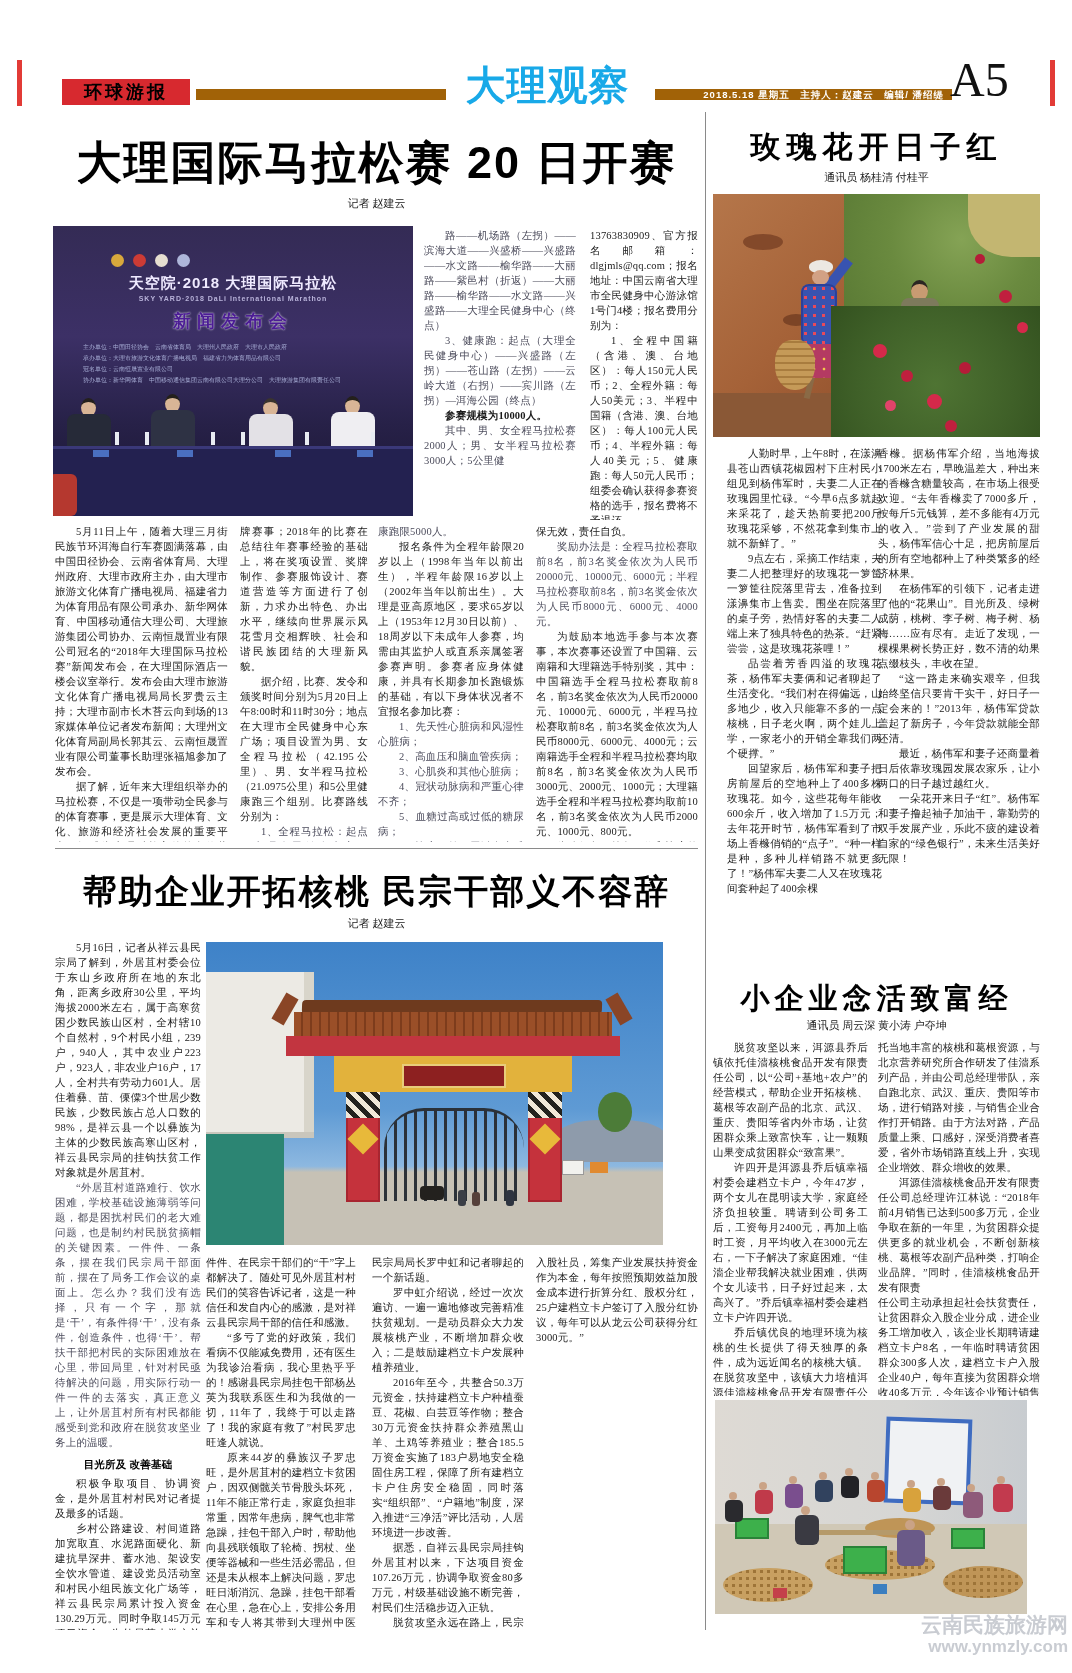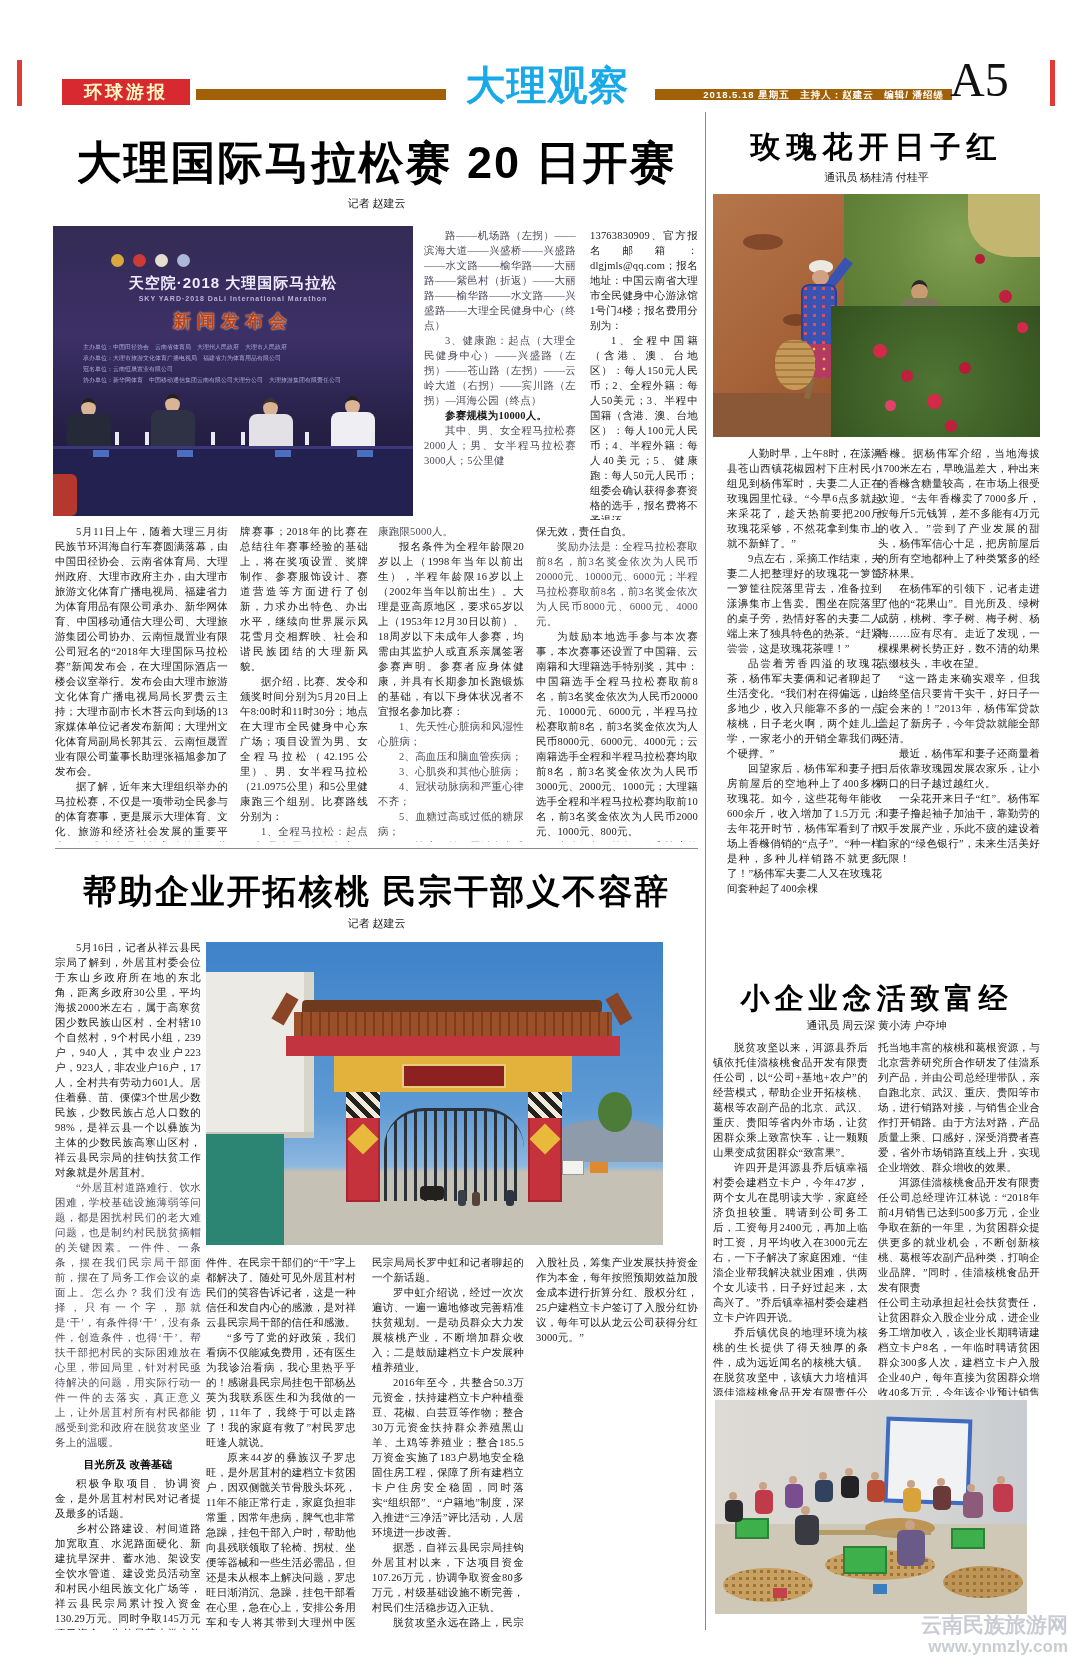--- a/index.html
+++ b/index.html
@@ -3,21 +3,21 @@
 <meta charset="utf-8">
 <style>
   html,body{margin:0;padding:0;background:#ffffff}
   #page{position:relative;width:1072px;height:1673px;background:#fff;overflow:hidden;
         font-family:"Liberation Serif",serif;color:#191919}
   .a{position:absolute}
   .photo{position:absolute;overflow:hidden}
   
   .regmark{position:absolute;width:5px;background:#e23b36}
   .masthead{position:absolute;left:62px;top:79px;width:128px;height:26px;background:#d7292f;
-            color:#fef9c3;font:bold 18px/26px "Liberation Serif",serif;text-align:center;letter-spacing:3px}
+            color:#000000;font:bold 18px/26px "Liberation Serif",serif;text-align:center;letter-spacing:3px}
   .cyanbar{position:absolute;height:11px;background:#a16207}
   .sectitle{position:absolute;left:440px;top:62px;width:215px;text-align:center;
             font:bold 40px/46px "Liberation Sans",sans-serif;color:#18a9e8;letter-spacing:1px}
   .dateline{display:block;height:11px;font:bold 9.5px/11px "Liberation Sans",sans-serif;
             color:#fff;text-align:right;padding-right:8px;letter-spacing:1px;white-space:nowrap}
   .pagenum{position:absolute;left:950px;top:54px;font:400 48px/52px "Liberation Serif",serif;color:#111}
   
   .hl{position:absolute;font-family:"Liberation Sans",sans-serif;font-weight:bold;color:#000;text-align:center}
   .byline{position:absolute;text-align:center;font:11px/14px "Liberation Serif",serif;color:#222}
   
@@ -55,21 +55,21 @@
   <div class="byline" style="left:55px;top:196px;width:643px">记者 赵建云</div>
 
   <div class="photo" style="left:53px;top:226px;width:360px;height:290px">
     <div class="a" style="left:0;top:0;width:100%;height:100%;background:linear-gradient(180deg,#342b55 0%,#3c3066 38%,#272148 68%,#181430 100%)"></div>
     <div class="a" style="left:58px;top:28px;width:13px;height:13px;border-radius:50%;background:#d8a83c"></div>
     <div class="a" style="left:80px;top:28px;width:13px;height:13px;border-radius:50%;background:#cc3b35"></div>
     <div class="a" style="left:102px;top:28px;width:13px;height:13px;border-radius:50%;background:#e6ded0"></div>
     <div class="a" style="left:124px;top:28px;width:13px;height:13px;border-radius:50%;background:#aeb6da"></div>
     <div class="pc-txt" style="top:48px;font:bold 15px/18px 'Liberation Sans',sans-serif;letter-spacing:1px">天空院·2018 大理国际马拉松</div>
     <div class="pc-txt" style="top:68px;font:bold 7px/9px 'Liberation Sans',sans-serif;color:#b9b3da;letter-spacing:1px">SKY YARD·2018 DaLi International Marathon</div>
-    <div class="pc-txt" style="top:84px;font:bold 18px/22px 'Liberation Sans',sans-serif;color:#c2410c;text-shadow:0 0 2px #ffffff;letter-spacing:6px">新闻发布会</div>
+    <div class="pc-txt" style="top:84px;font:bold 18px/22px 'Liberation Sans',sans-serif;color:#4c1d95;text-shadow:0 0 2px #ffffff;letter-spacing:6px">新闻发布会</div>
     <div class="pc-txt" style="top:116px;left:30px;width:300px;font:6px/10px 'Liberation Sans',sans-serif;color:#a8aed6;text-align:left">主办单位：中国田径协会　云南省体育局　大理州人民政府　大理市人民政府</div>
     <div class="pc-txt" style="top:127px;left:30px;width:300px;font:6px/10px 'Liberation Sans',sans-serif;color:#a8aed6;text-align:left">承办单位：大理市旅游文化体育广播电视局　福建省力为体育用品有限公司</div>
     <div class="pc-txt" style="top:138px;left:30px;width:300px;font:6px/10px 'Liberation Sans',sans-serif;color:#a8aed6;text-align:left">冠名单位：云南恒晟置业有限公司</div>
     <div class="pc-txt" style="top:149px;left:30px;width:300px;font:6px/10px 'Liberation Sans',sans-serif;color:#a8aed6;text-align:left">协办单位：新华网体育　中国移动通信集团云南有限公司大理分公司　大理旅游集团有限责任公司</div>
 
     <div class="a" style="left:28px;top:172px;width:15px;height:15px;border-radius:50%;background:#d9b596;border-top:4px solid #24201c"></div>
     <div class="a" style="left:14px;top:188px;width:44px;height:34px;border-radius:8px 8px 0 0;background:#262a38"></div>
     <div class="a" style="left:112px;top:168px;width:15px;height:15px;border-radius:50%;background:#d9b596;border-top:4px solid #24201c"></div>
     <div class="a" style="left:98px;top:184px;width:44px;height:38px;border-radius:8px 8px 0 0;background:#2e3244"></div>
     <div class="a" style="left:210px;top:172px;width:15px;height:15px;border-radius:50%;background:#d9b596;border-top:4px solid #3a342e"></div>

